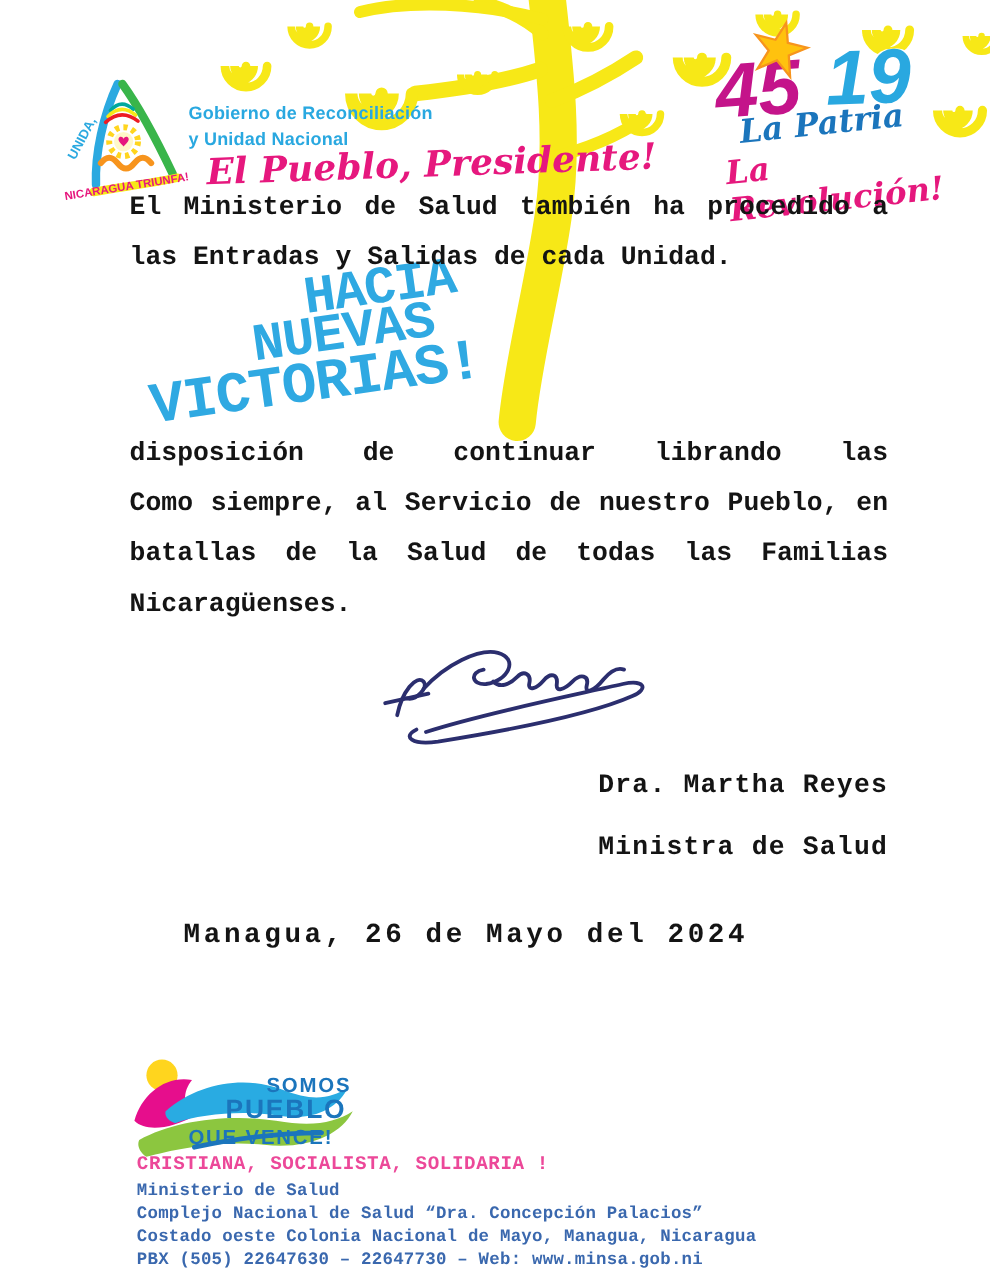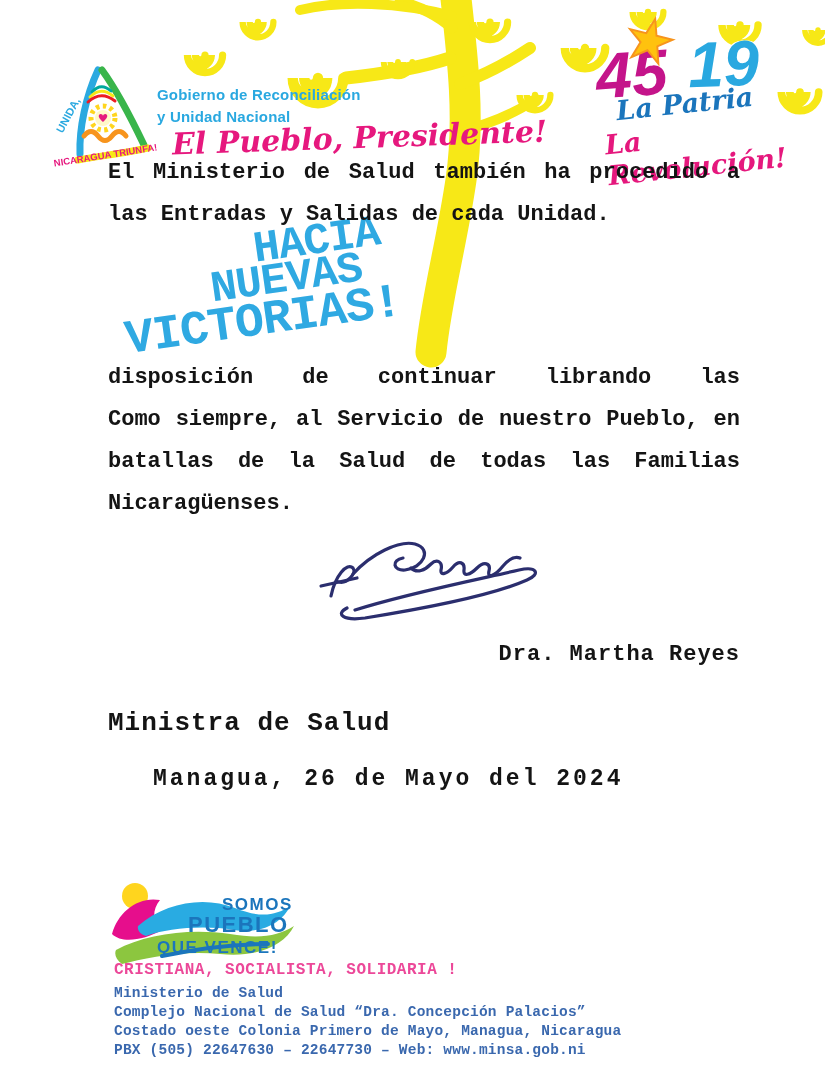--- a/index.html
+++ b/index.html
@@ -104,32 +104,32 @@
   <g fill="none" stroke="#2b2e6e" stroke-width="3.2" stroke-linecap="round" stroke-linejoin="round">
     <path d="M36,78 C40,58 52,44 58,50 C62,55 52,66 44,64"></path>
     <path d="M26,68 L62,60"></path>
     <path d="M58,56 C76,36 104,22 120,26 C138,31 128,50 110,52 C98,53 96,42 108,40"></path>
     <path d="M116,50 C122,56 130,52 136,46 C142,40 148,44 146,52 C145,58 152,56 158,49 C164,42 170,44 169,52 C168,59 175,57 182,50 C189,43 196,45 194,53 C192,61 200,58 208,48 C214,41 220,38 225,40"></path>
     <path d="M60,92 C110,76 180,62 224,52 C242,48 246,56 232,62 C196,78 120,92 70,100 C48,103 40,96 52,90"></path>
   </g>
 </svg>
 
 <div class="abs mono" style="left:108px;top:640px;width:632px;text-align:right;font-size:22px;letter-spacing:1px;line-height:30px;">Dra. Martha Reyes</div>
-<div class="abs mono" style="left:108px;top:708px;width:632px;text-align:left;font-size:26px;letter-spacing:1px;line-height:30px;">Ministra de Salud</div>
+<div class="abs mono" style="left:108px;top:692px;width:632px;text-align:right;font-size:22px;letter-spacing:1px;line-height:30px;">Ministra de Salud</div>
 
 <div class="abs mono" style="left:108px;top:764px;font-size:23px;letter-spacing:3px;line-height:30px;margin-left:45px;">Managua, 26 de Mayo del 2024</div>
 
 <svg class="abs" style="left:110px;top:878px;" width="190" height="88" viewBox="0 0 190 88">
   <circle cx="25" cy="18" r="13" fill="#ffd51e"></circle>
   <path d="M2,56 C8,34 28,18 50,22 C42,32 42,44 52,52 C34,62 12,66 2,56 Z" fill="#e60e8c"></path>
   <path d="M28,48 C55,24 95,18 125,30 C150,40 165,38 180,28 C172,46 150,56 124,52 C94,47 58,50 36,58 C30,56 27,52 28,48 Z" fill="#29abe2"></path>
   <path d="M6,72 C35,56 80,50 120,56 C150,61 168,58 184,48 C174,68 146,80 110,76 C72,72 35,80 12,86 C6,82 4,76 6,72 Z" fill="#8cc63f"></path>
   <path d="M52,78 C90,70 130,66 158,66" fill="none" stroke="#1b75bc" stroke-width="4" stroke-linecap="round"></path>
 </svg>
 <div class="abs blue-logo-text" style="left:222px;top:896px;font-size:17px;">SOMOS</div>
 <div class="abs blue-logo-text" style="left:188px;top:914px;font-size:22px;">PUEBLO</div>
 <div class="abs blue-logo-text" style="left:157px;top:939px;font-size:17px;">QUE VENCE!</div>
 
 <div class="abs mono motto" style="left:114px;top:958px;">CRISTIANA, SOCIALISTA, SOLIDARIA !</div>
 <div class="abs mono addr" style="left:114px;top:984px;">Ministerio de Salud</div>
 <div class="abs mono addr" style="left:114px;top:1003px;">Complejo Nacional de Salud “Dra. Concepción Palacios”</div>
-<div class="abs mono addr" style="left:114px;top:1022px;">Costado oeste Colonia Primero de Mayo, Managua, Nicaragua</div>
+<div class="abs mono addr" style="left:114px;top:1022px;">Costado oeste Colonia Nacional de Mayo, Managua, Nicaragua</div>
 <div class="abs mono addr" style="left:114px;top:1041px;">PBX (505) 22647630 – 22647730 – Web: www.minsa.gob.ni</div>
 
 </body></html>

